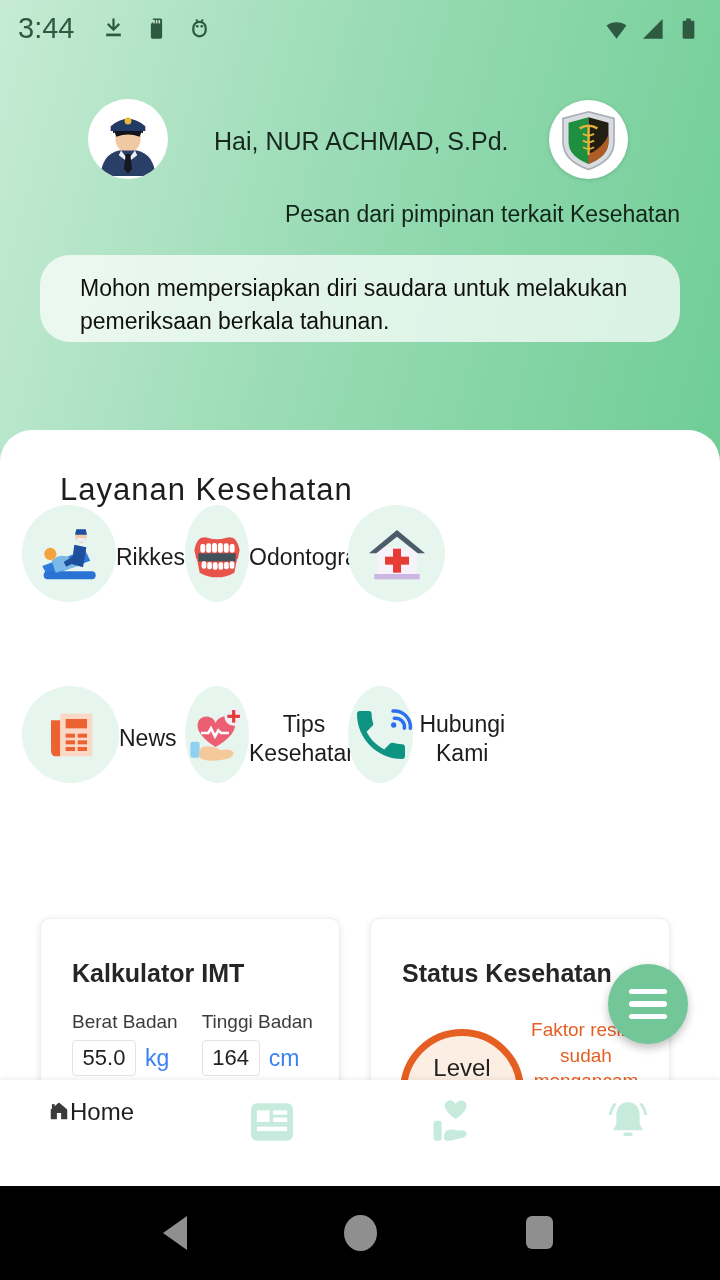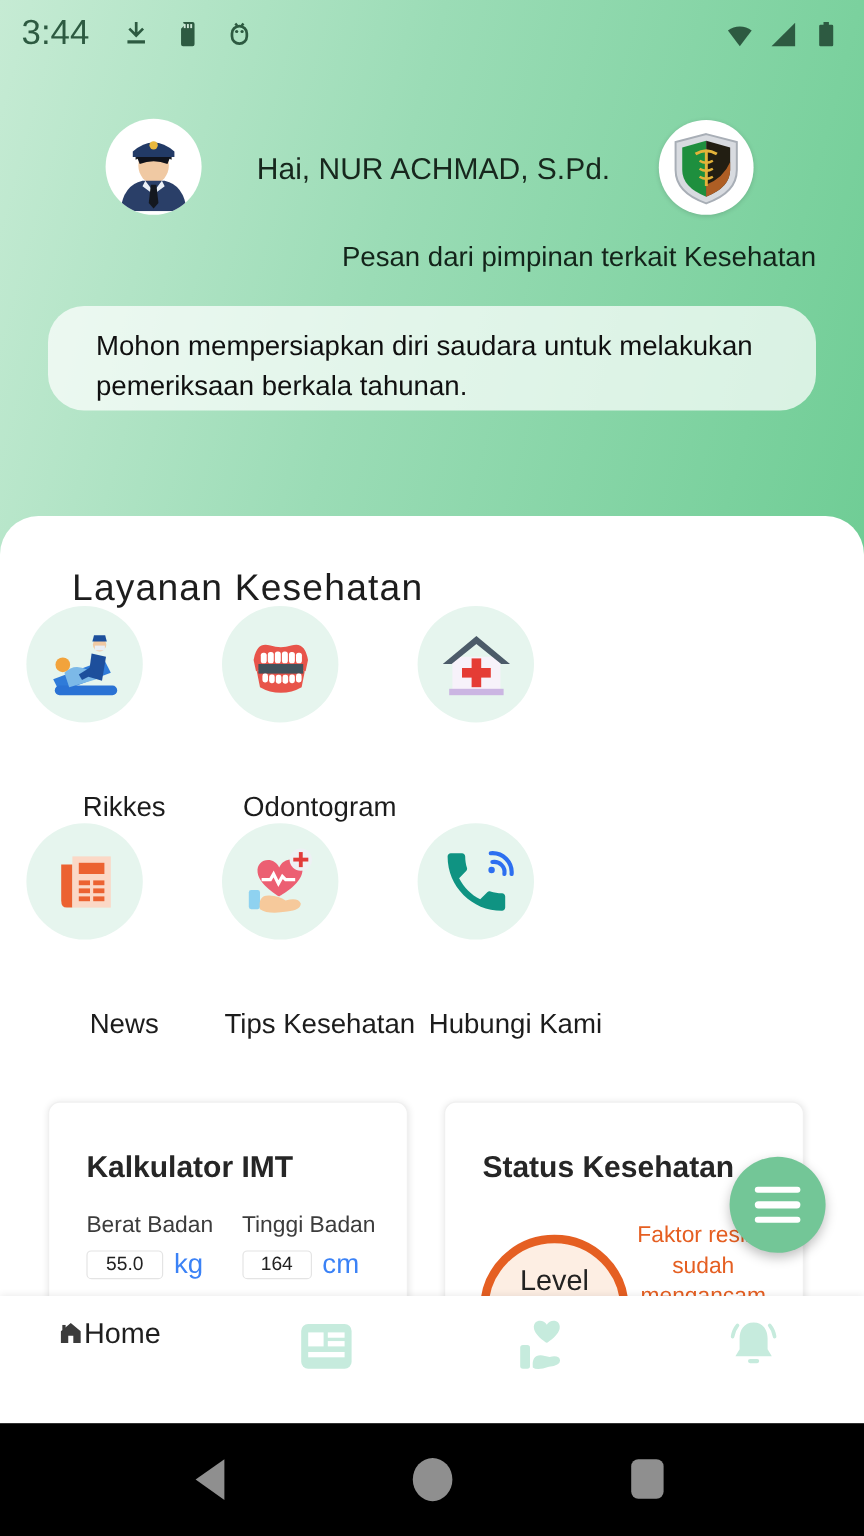--- a/index.html
+++ b/index.html
@@ -24,35 +24,35 @@
     background:rgba(255,255,255,.72);z-index:2;padding:17px 40px;}
   .msg-text{font-size:23px;line-height:1.42;color:#101010;}
   
   .sheet{position:absolute;left:0;top:430px;width:720px;height:850px;background:#fff;
     border-radius:32px 32px 0 0;z-index:1;}
   .sheet-title{position:absolute;left:60px;top:472px;font-size:31px;font-weight:500;letter-spacing:1px;
     color:#1d1d1d;z-index:2;}
   .svc-row{position:absolute;left:22px;display:flex;z-index:2;}
   .svc-row.r1{top:505px;}
   .svc-row.r2{top:686px;}
-  .svc{width:163px;display:flex;flex-direction:column;cursor:pointer;gap:48px;}
+  .svc{width:163px;display:flex;flex-direction:row;align-items:center;cursor:pointer;}
   .svc-circle{width:97px;height:97px;border-radius:50%;background:#e6f5ee;
     display:flex;align-items:center;justify-content:center;}
   .svc-circle svg{width:64px;height:64px;}
   .svc-label{margin-top:8px;font-size:23px;color:#1c1c1c;text-align:center;line-height:1.22;}
   
   .card{position:absolute;top:918px;width:300px;height:180px;background:#fff;border:1px solid #f0f0f0;
     border-radius:10px;box-shadow:0 1px 6px rgba(0,0,0,.10);z-index:2;}
   .card.imt{left:40px;}
   .card.status{left:370px;}
   .card-title{position:absolute;left:31px;top:40px;font-size:25px;font-weight:700;color:#262626;}
   .imt-fields{position:absolute;left:31px;top:92px;display:flex;gap:24px;}
   .field-label{font-size:19px;color:#3c3c3c;}
   .field-row{display:flex;align-items:center;gap:9px;margin-top:7px;}
-  .field-input{width:64px;height:24px;border:1.6px solid #e4e4e4;border-radius:4px;font-size:16px;
+  .field-input{width:64px;height:36px;border:1.6px solid #e4e4e4;border-radius:4px;font-size:22px;
     text-align:center;color:#222;background:#fff;padding:0;}
   .field-input.h{width:58px;}
   .field-unit{font-size:23px;color:#3b82f6;}
   .level-circle{position:absolute;left:29px;top:110px;width:124px;height:124px;border-radius:50%;
     border:7px solid #e55f22;background:#fdeee3;display:flex;flex-direction:column;align-items:center;
     padding-top:16px;}
   .level-line{font-size:24px;color:#222;line-height:1.3;}
   .risk-text{position:absolute;left:136px;top:98px;width:158px;text-align:center;font-size:19px;
     line-height:1.35;color:#e55f22;}
   

